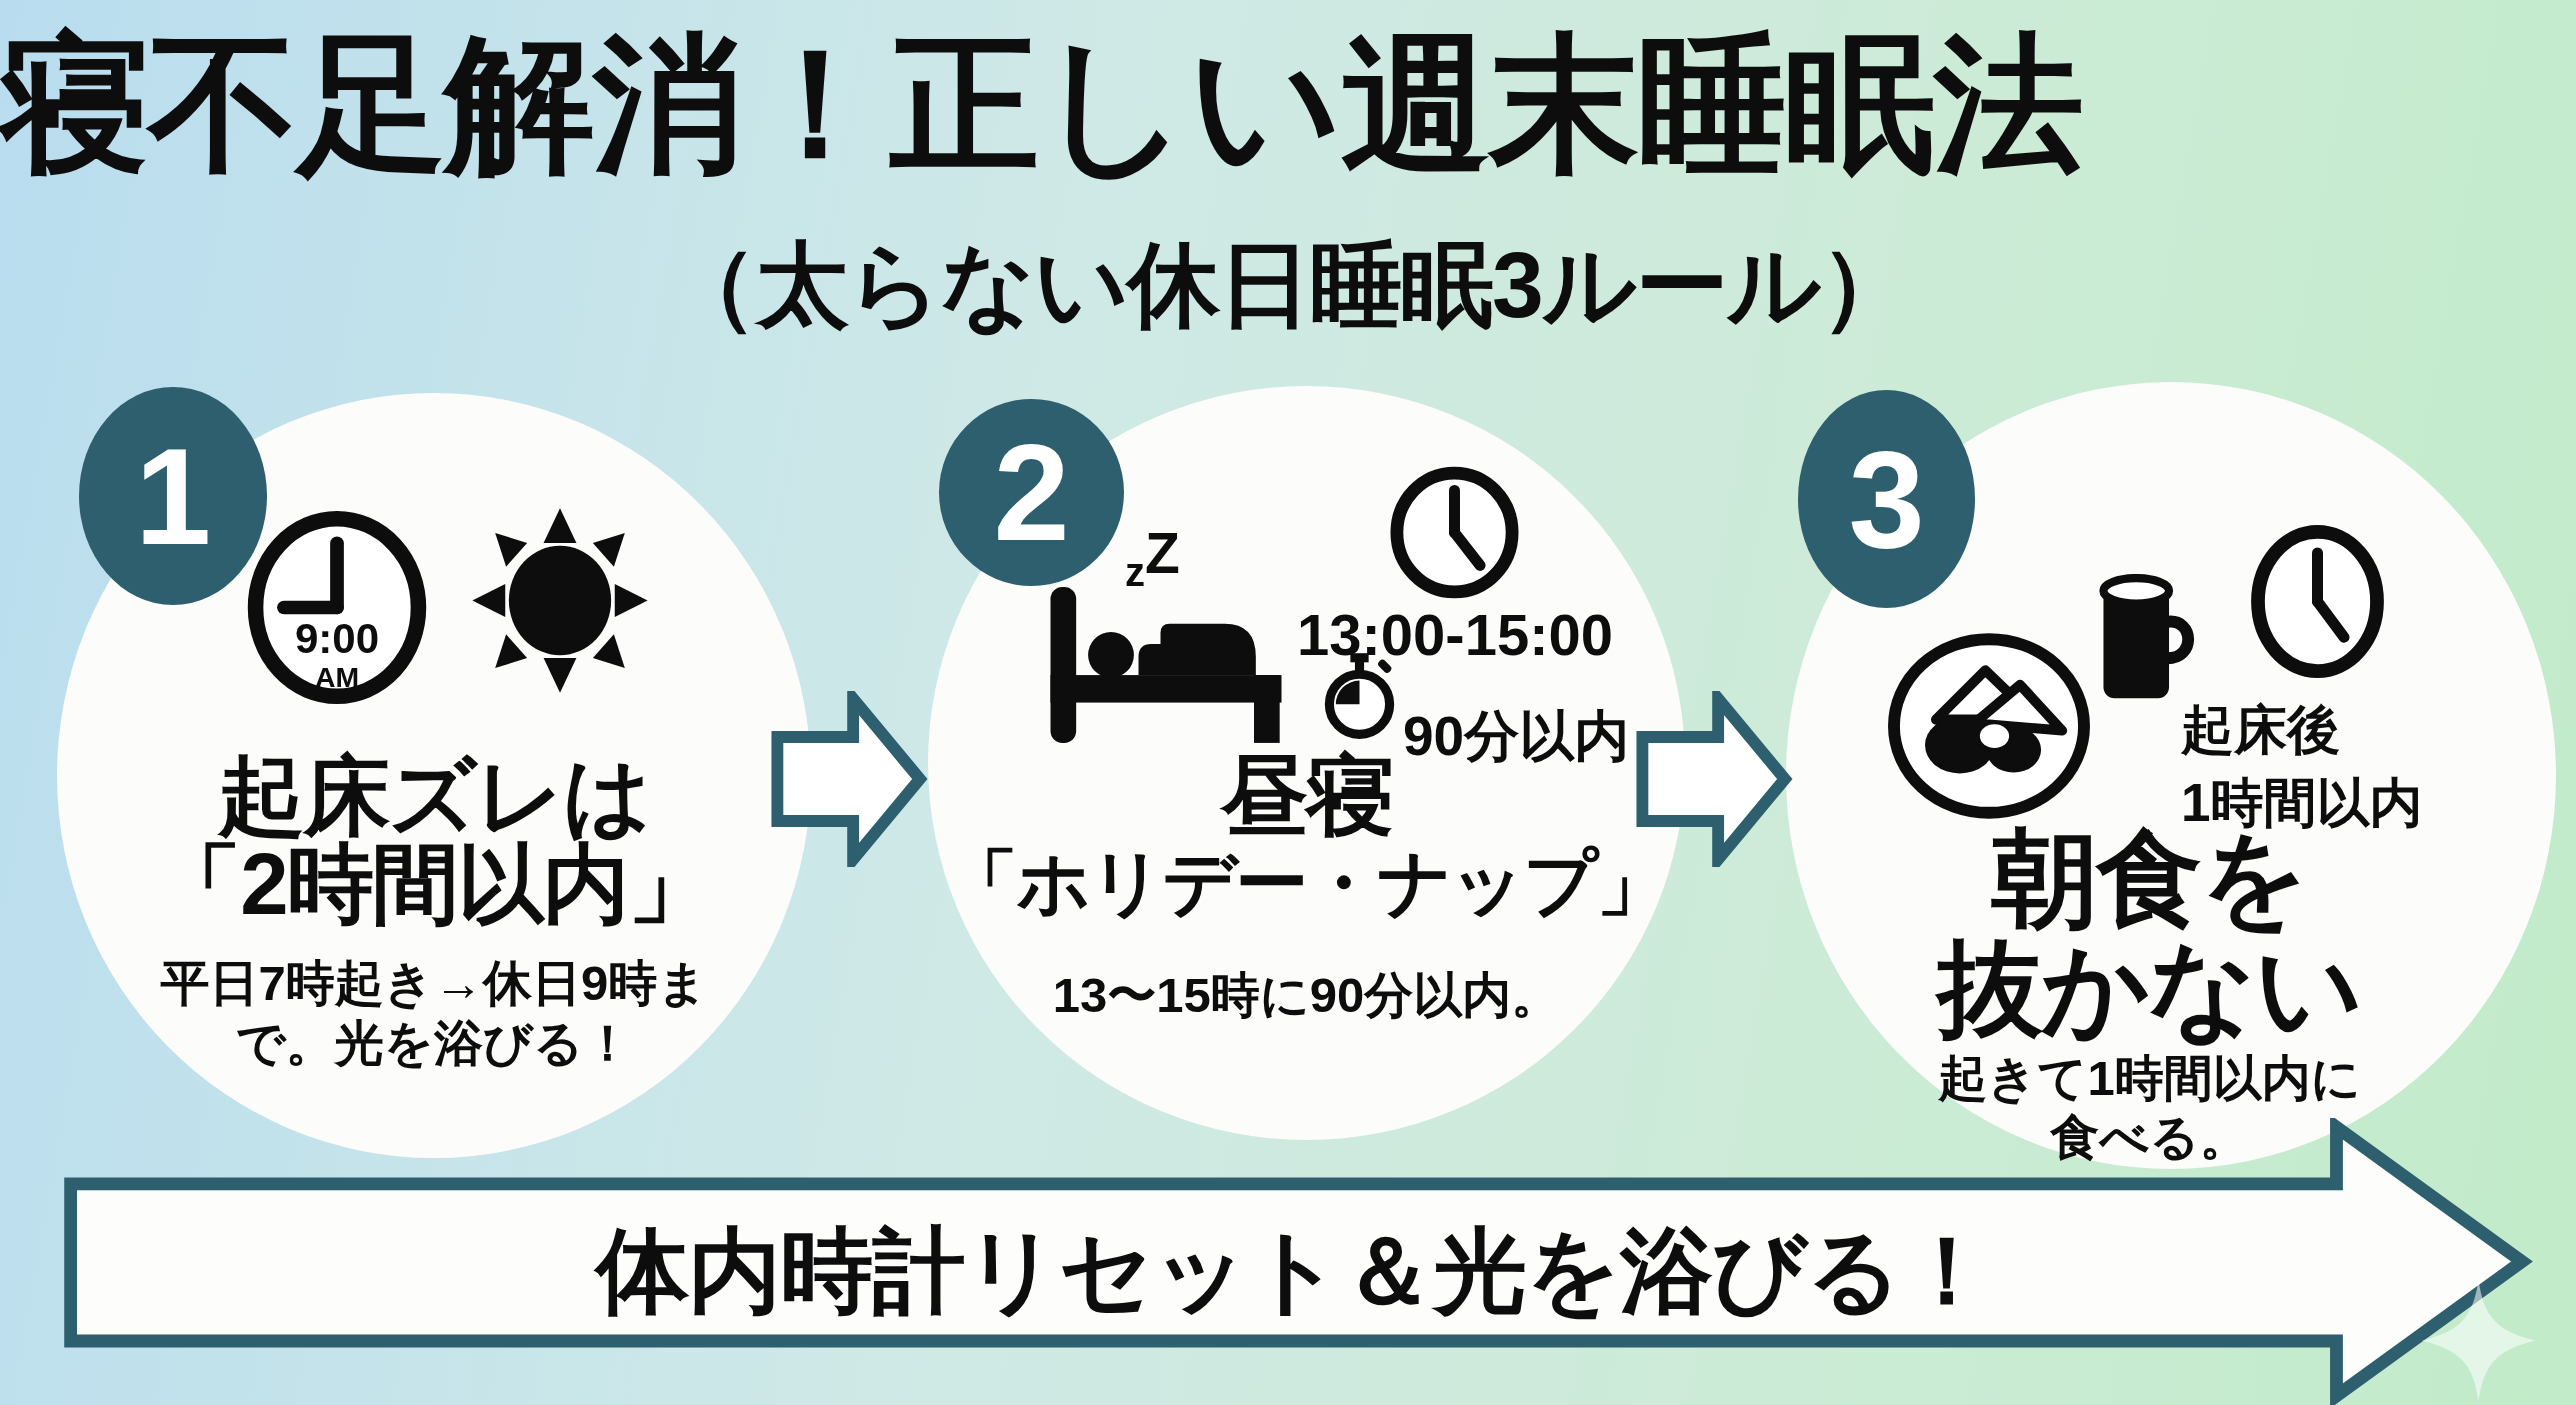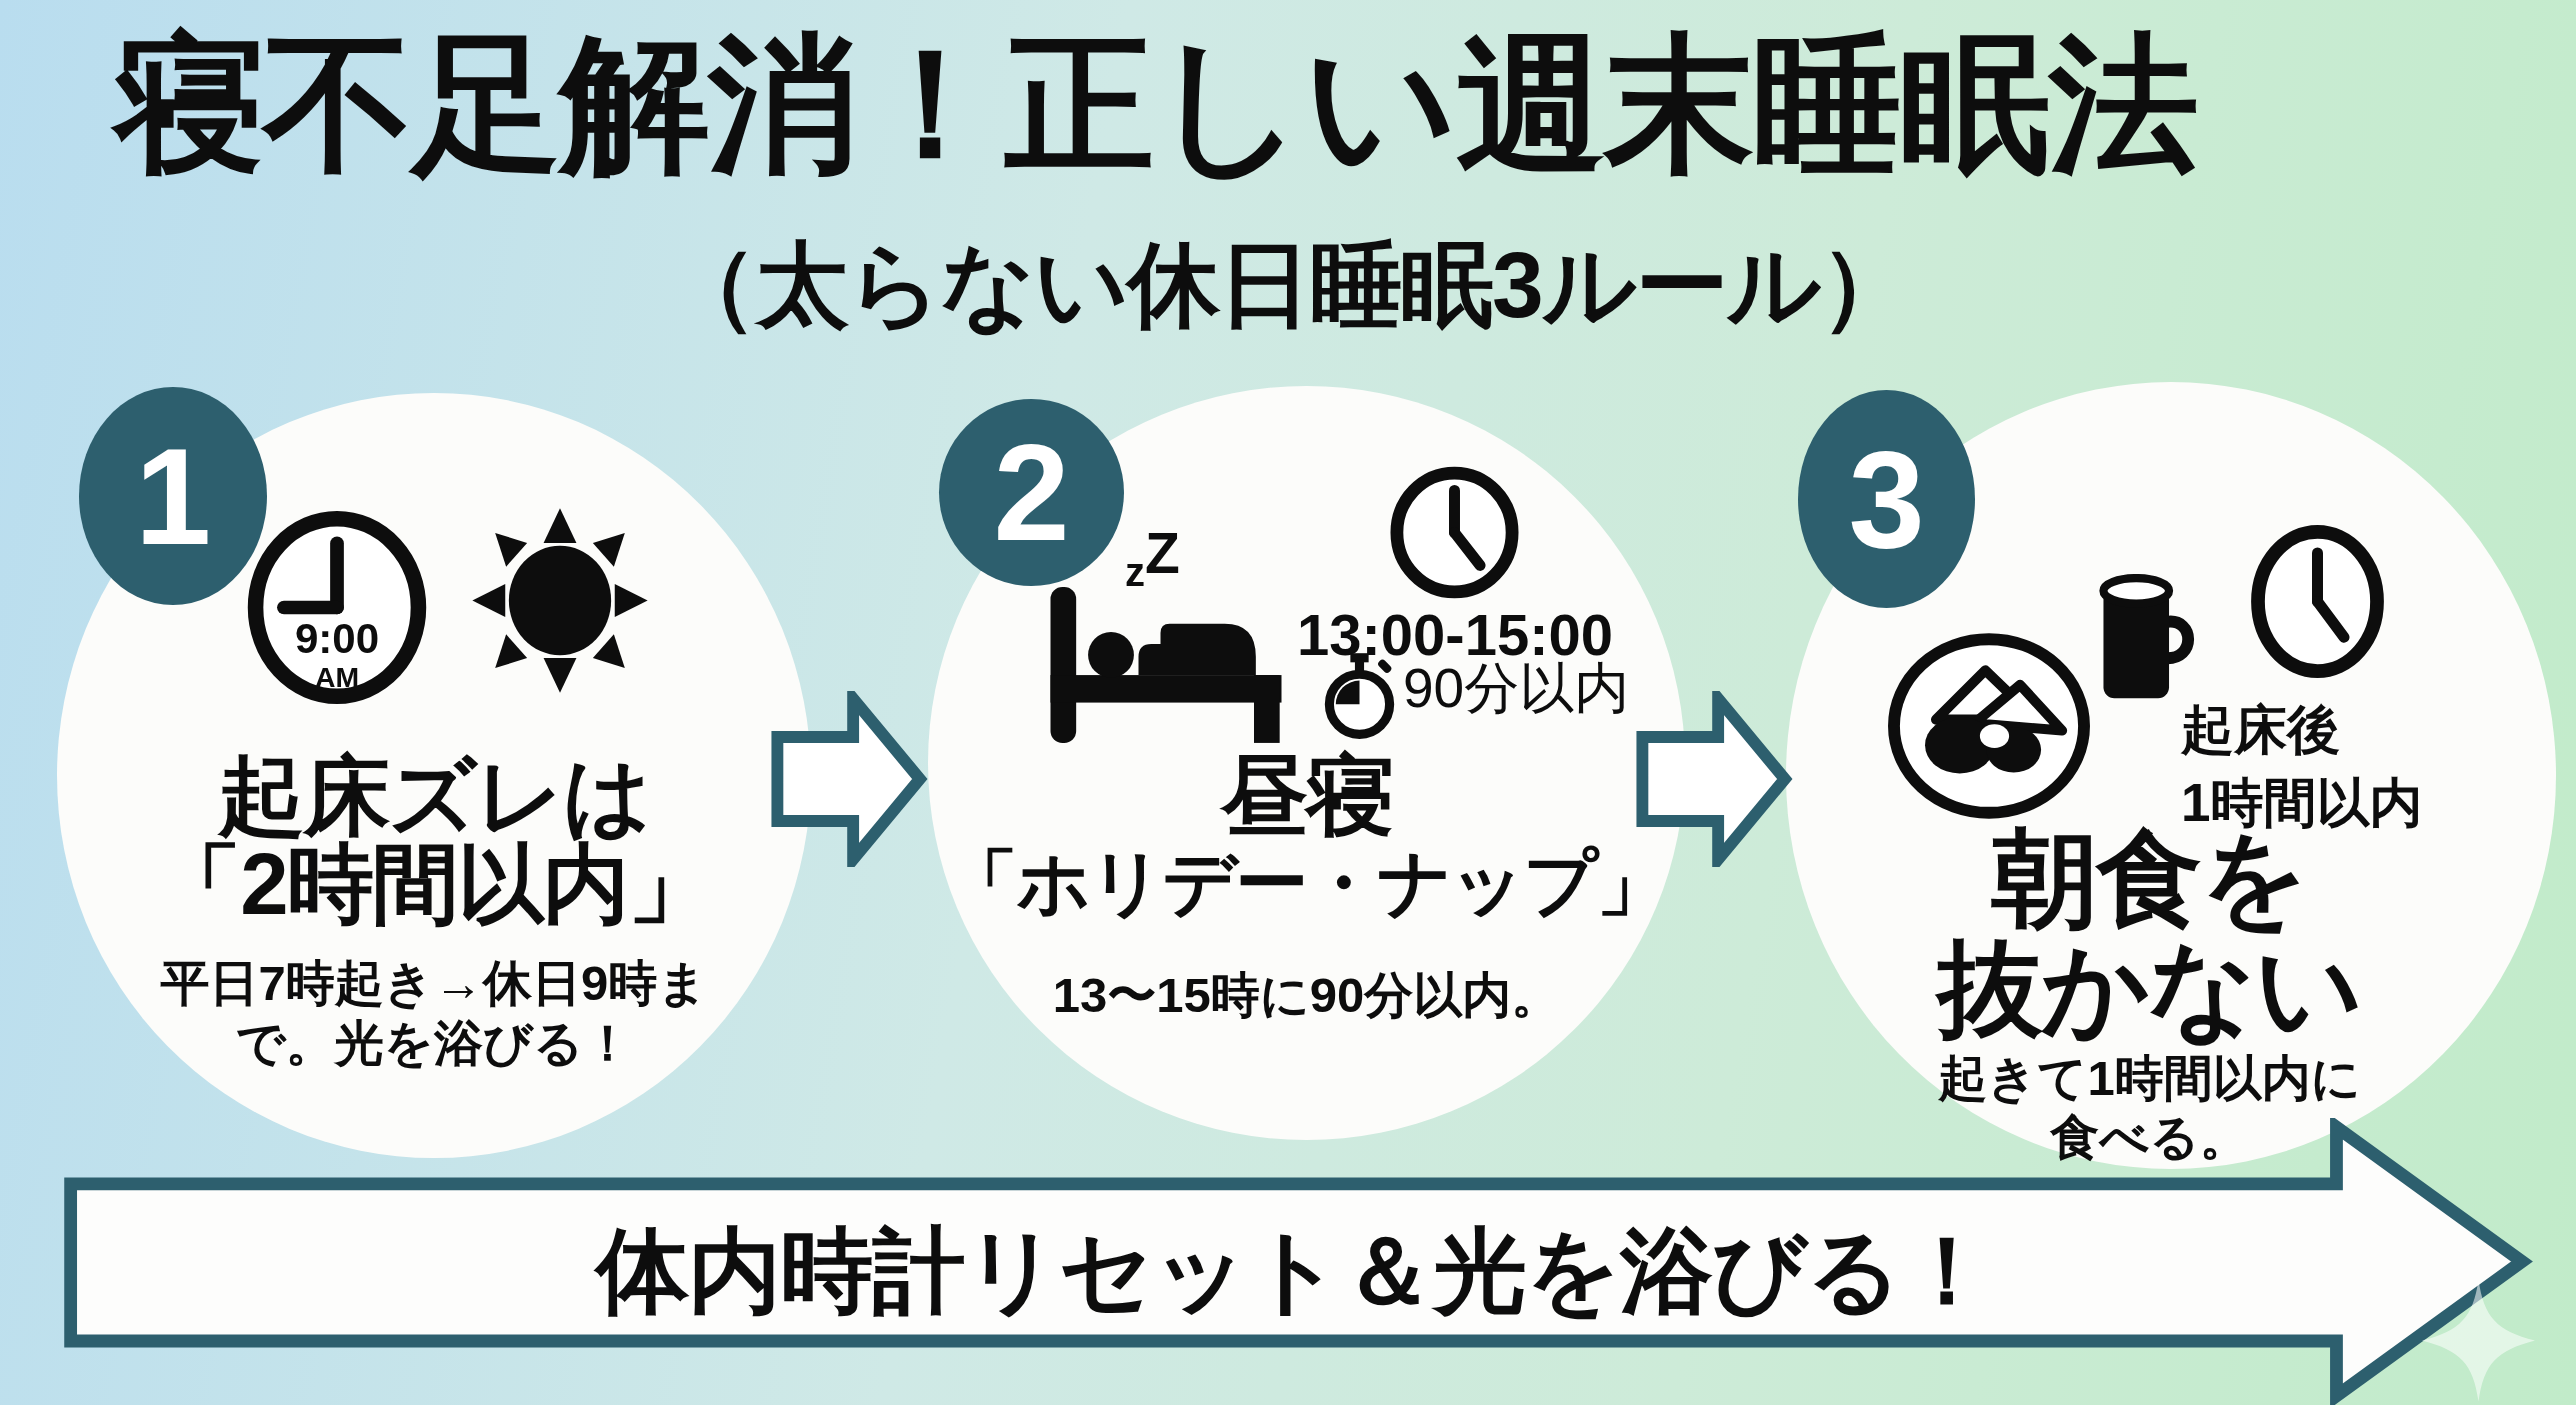--- a/index.html
+++ b/index.html
@@ -7,21 +7,21 @@
     width:2576px;height:1405px;
     font-family:"Liberation Sans","DejaVu Sans",sans-serif;
     color:#0d0d0d;
   }
   .stage{
     position:relative;width:2576px;height:1405px;overflow:hidden;
     background:linear-gradient(100deg,#b9ddef 0%,#cfe9e6 40%,#cdebd8 68%,#c1ebc9 100%);
   }
   .abs{position:absolute;}
   .title{
-    left:0;top:25.6px;width:2312px;text-align:center;
+    left:0;top:25.6px;width:2312px;
     font-size:150px;font-weight:900;line-height:1.05;letter-spacing:-1.8px;
   }
   .subtitle{
     left:0;top:223px;width:2576px;text-align:center;
     font-size:93px;font-weight:900;letter-spacing:-1.8px;
   }
   .circle{
     background:#fcfcfa;border-radius:50%;
   }
   .c1{left:57px;top:393px;width:754px;height:765px;}
@@ -38,21 +38,21 @@
   .step-heading{
     text-align:center;font-weight:900;font-size:87px;line-height:1;letter-spacing:-1.8px;
   }
   .step-note{
     text-align:center;font-weight:900;font-size:49px;line-height:1.18;
   }
   .h-c1{left:57px;width:754px;}
   .h-c2{left:928px;width:757px;}
   .h-c3{left:1875px;width:549px;}
   .time-range{left:1281px;top:593px;width:348px;text-align:center;font-size:58px;font-weight:900;margin-top:8px;}
-  .duration{left:1403px;top:652px;font-size:55px;font-weight:400;}
+  .duration{left:1403px;top:700px;font-size:55px;font-weight:700;}
   .clock-cap{left:2181px;width:274px;font-size:53px;font-weight:900;line-height:1.1;}
   .zzz{left:1125px;top:520px;width:110px;font-weight:900;}
   .z-small{font-size:40px;position:relative;top:12.8px;}
   .z-big{font-size:57px;}
   .footer-text{
     left:55px;top:1209px;width:2479px;text-align:center;
     font-size:93px;font-weight:900;letter-spacing:-0.9px;
   }
 </style>
 </head>

